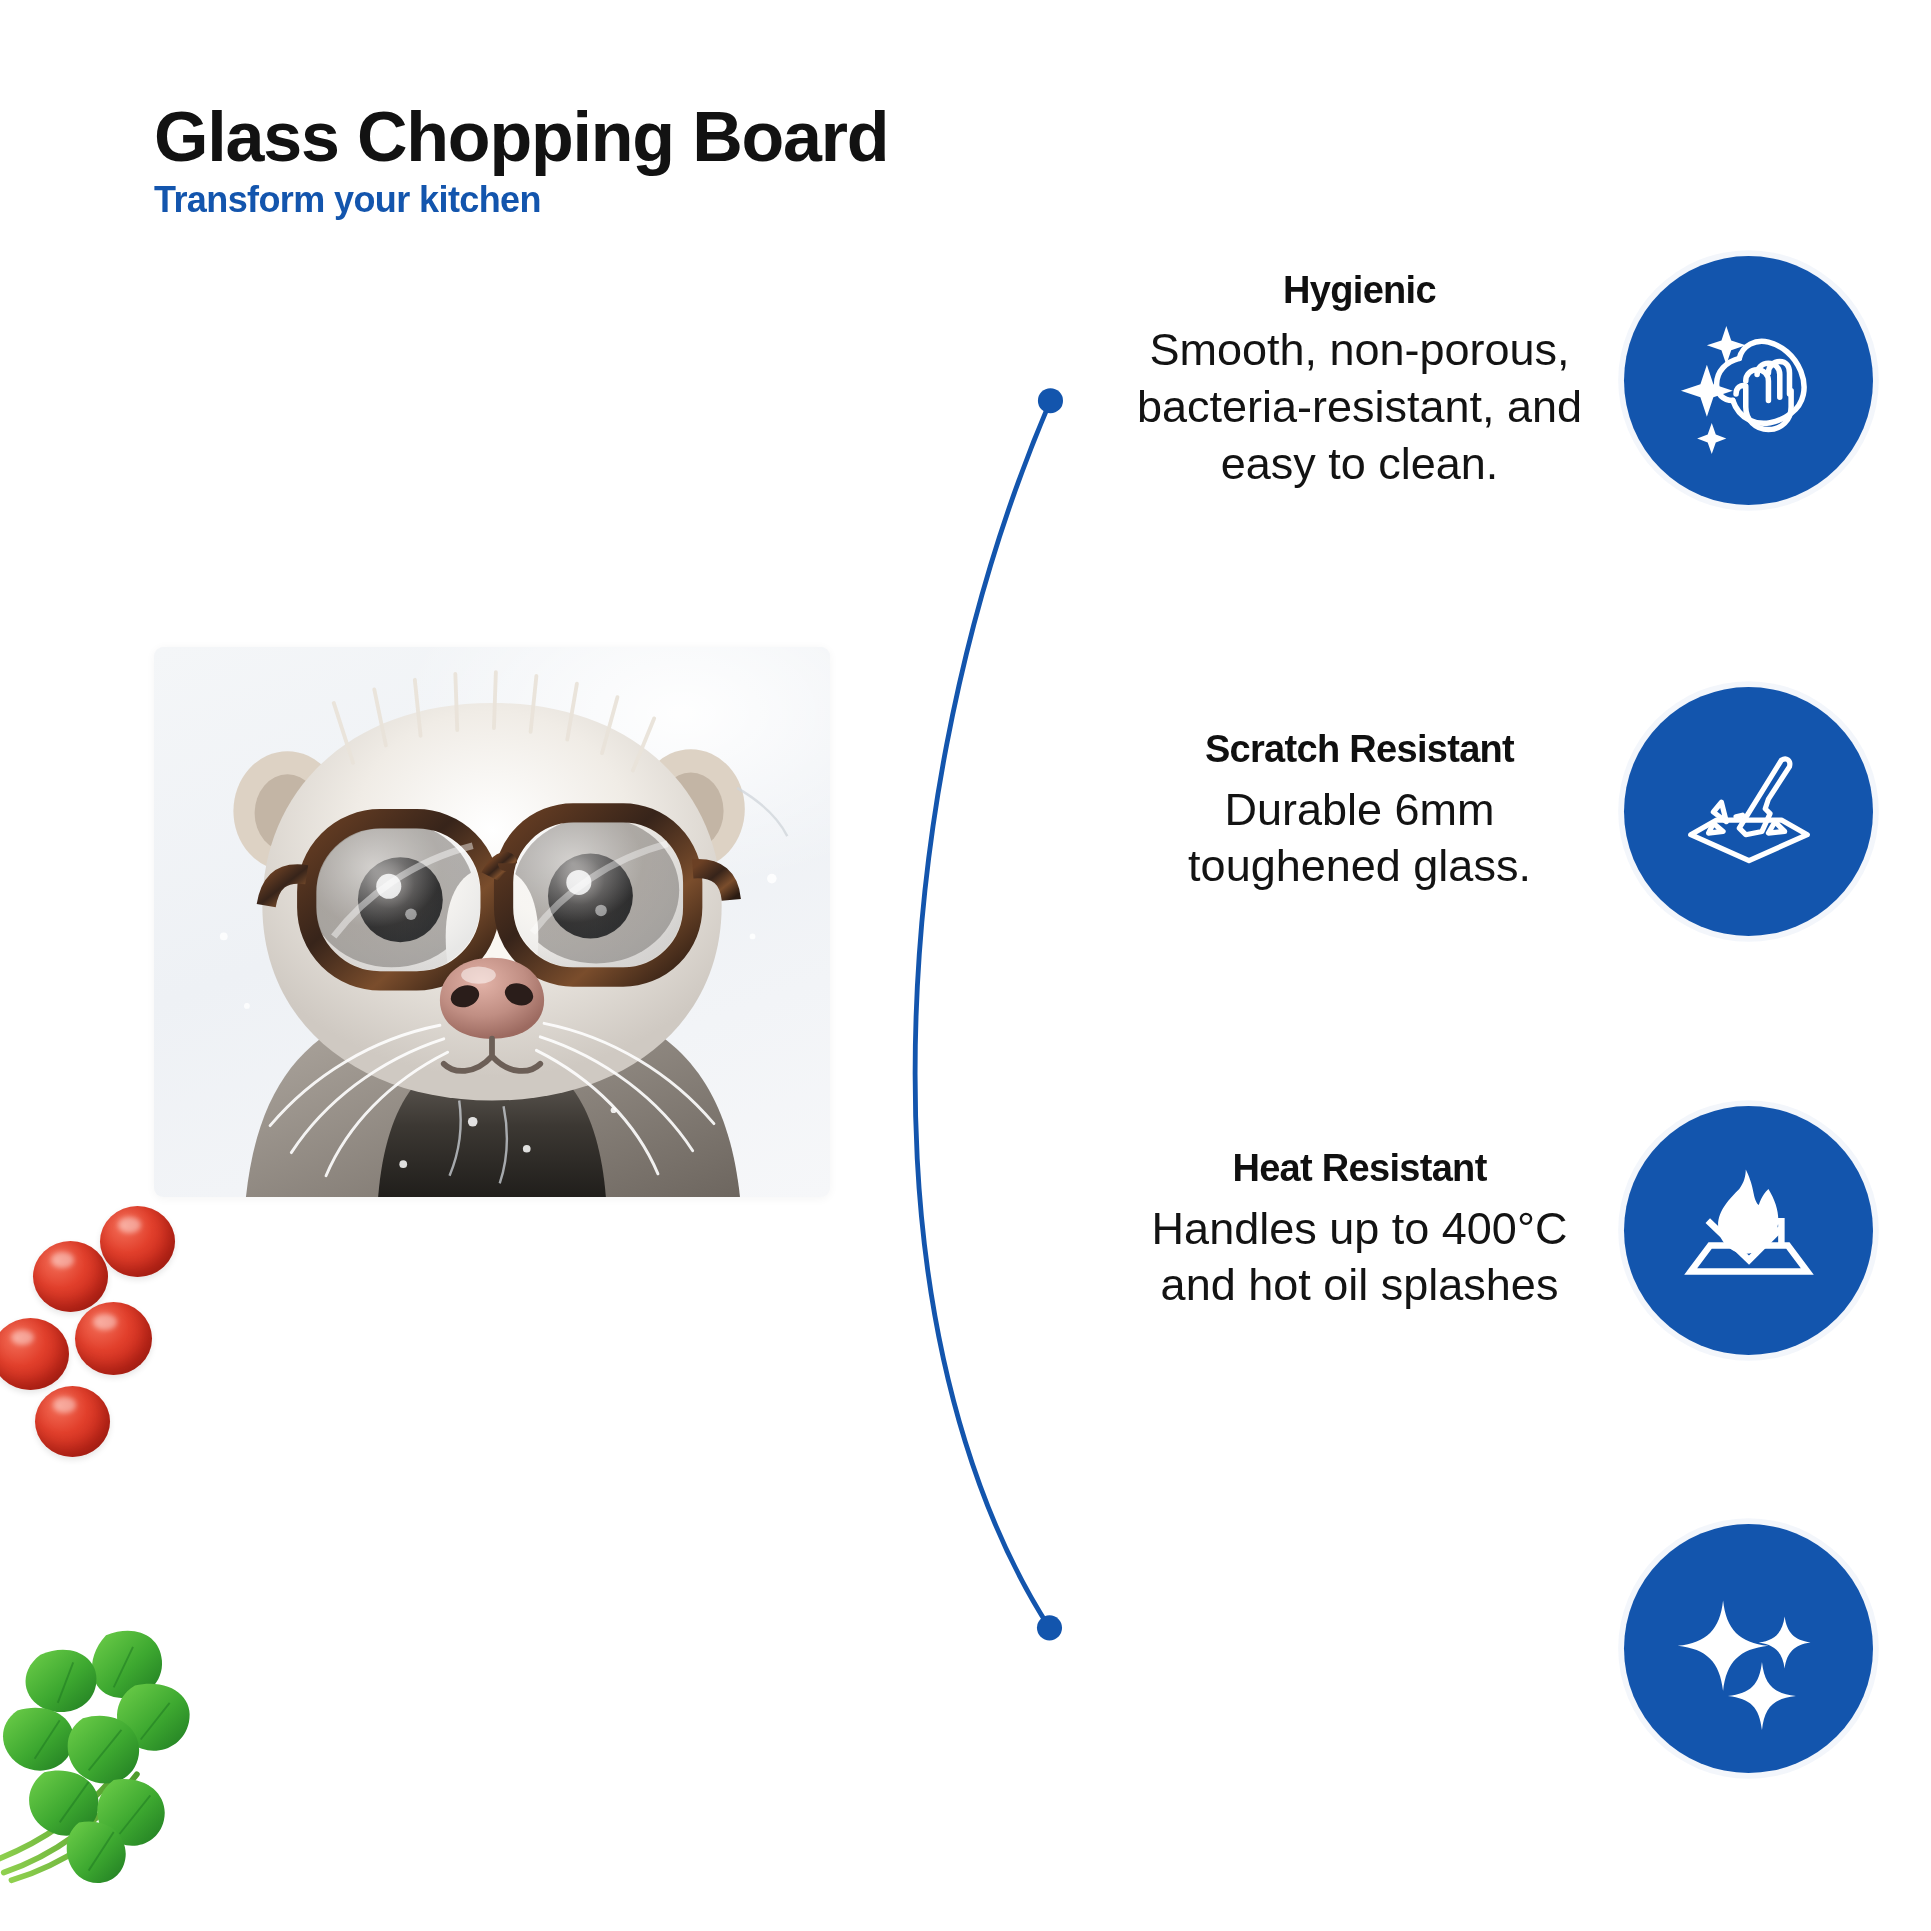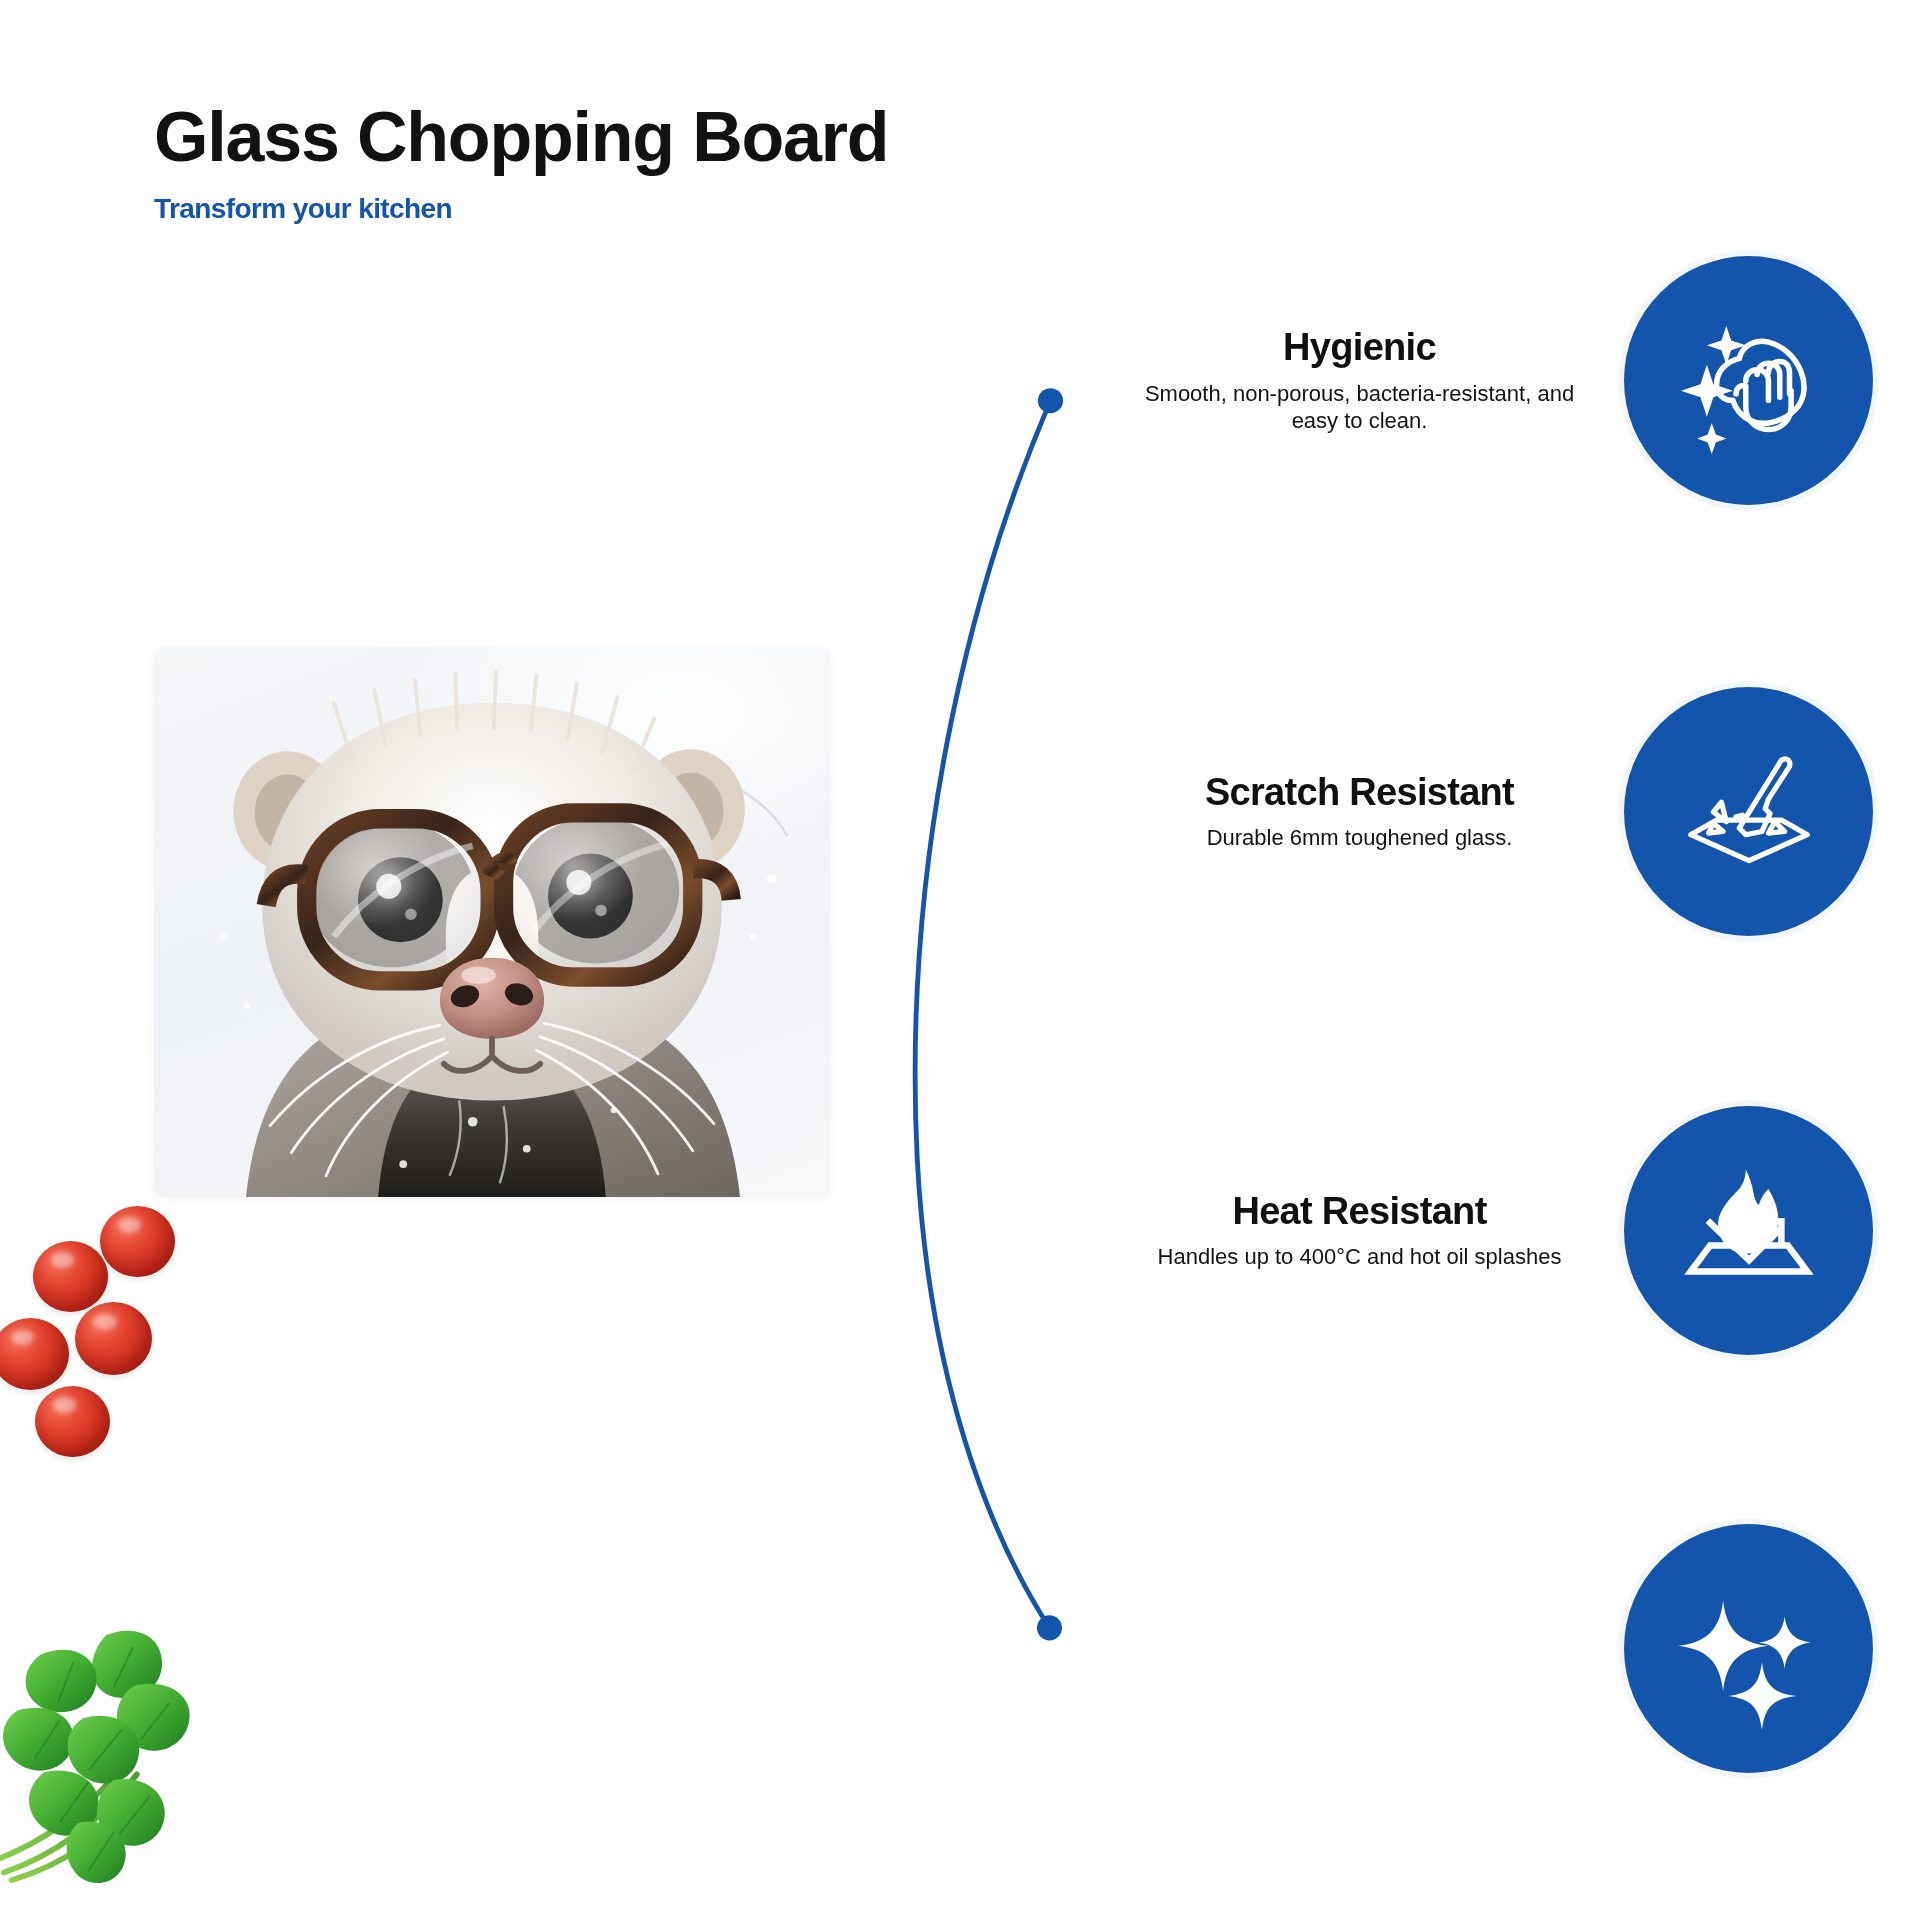--- a/index.html
+++ b/index.html
@@ -15,26 +15,26 @@
   .header { position:absolute; left:154px; top:101px; }
   .title {
     font-size:70px;
     font-weight:bold;
     color:#121212;
     letter-spacing:-1.2px;
     line-height:1.05;
     white-space:nowrap;
   }
   .subtitle {
-    font-size:28px;
+    font-size:36px;
     font-weight:bold;
     color:#1355AD;
     letter-spacing:-0.6px;
     line-height:1.1;
-    margin-top:19px;
+    margin-top:5px;
     white-space:nowrap;
   }
 
   
   .product-stage {
     position:absolute;
     left:0px; top:599px;
     width:869px; height:714px;
   }
   .board {
@@ -104,21 +104,21 @@
   .f-text { width:463px; text-align:center; }
   .f-title {
     font-size:38px;
     font-weight:bold;
     color:#101010;
     letter-spacing:-0.7px;
     line-height:1.12;
     white-space:nowrap;
   }
   .f-desc {
-    font-size:22px;
+    font-size:45px;
     color:#131313;
     line-height:1.26;
     margin-top:11px;
     font-weight:300;
   }
 
   .icon-badge {
     width:249px; height:249px;
     border-radius:50%;
     background:#1355AD;

